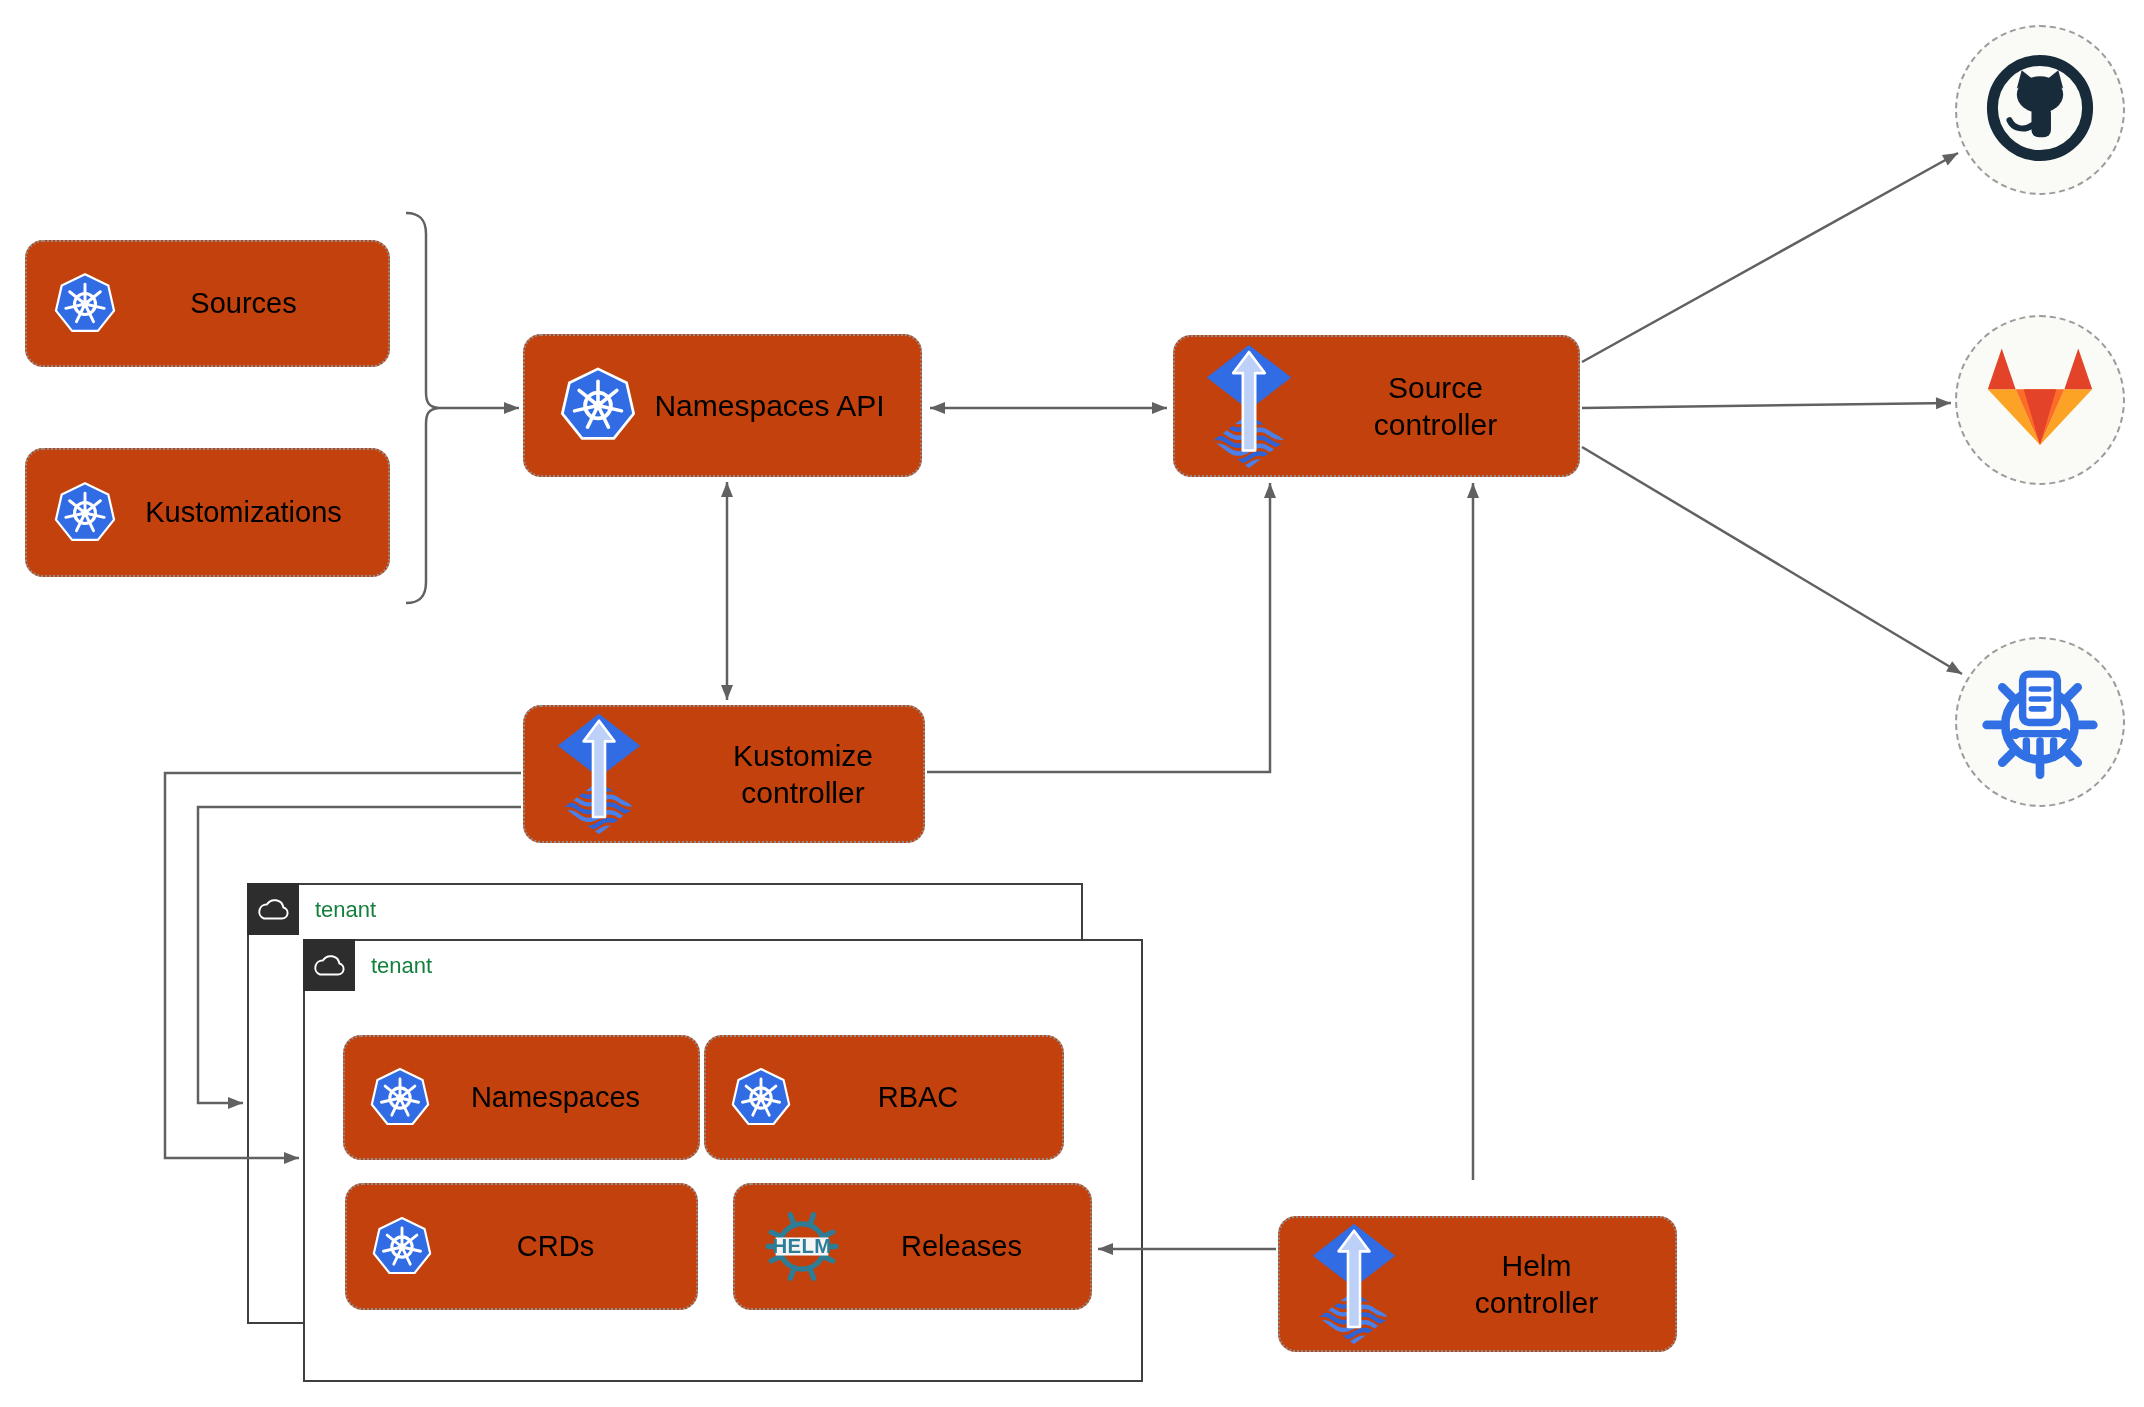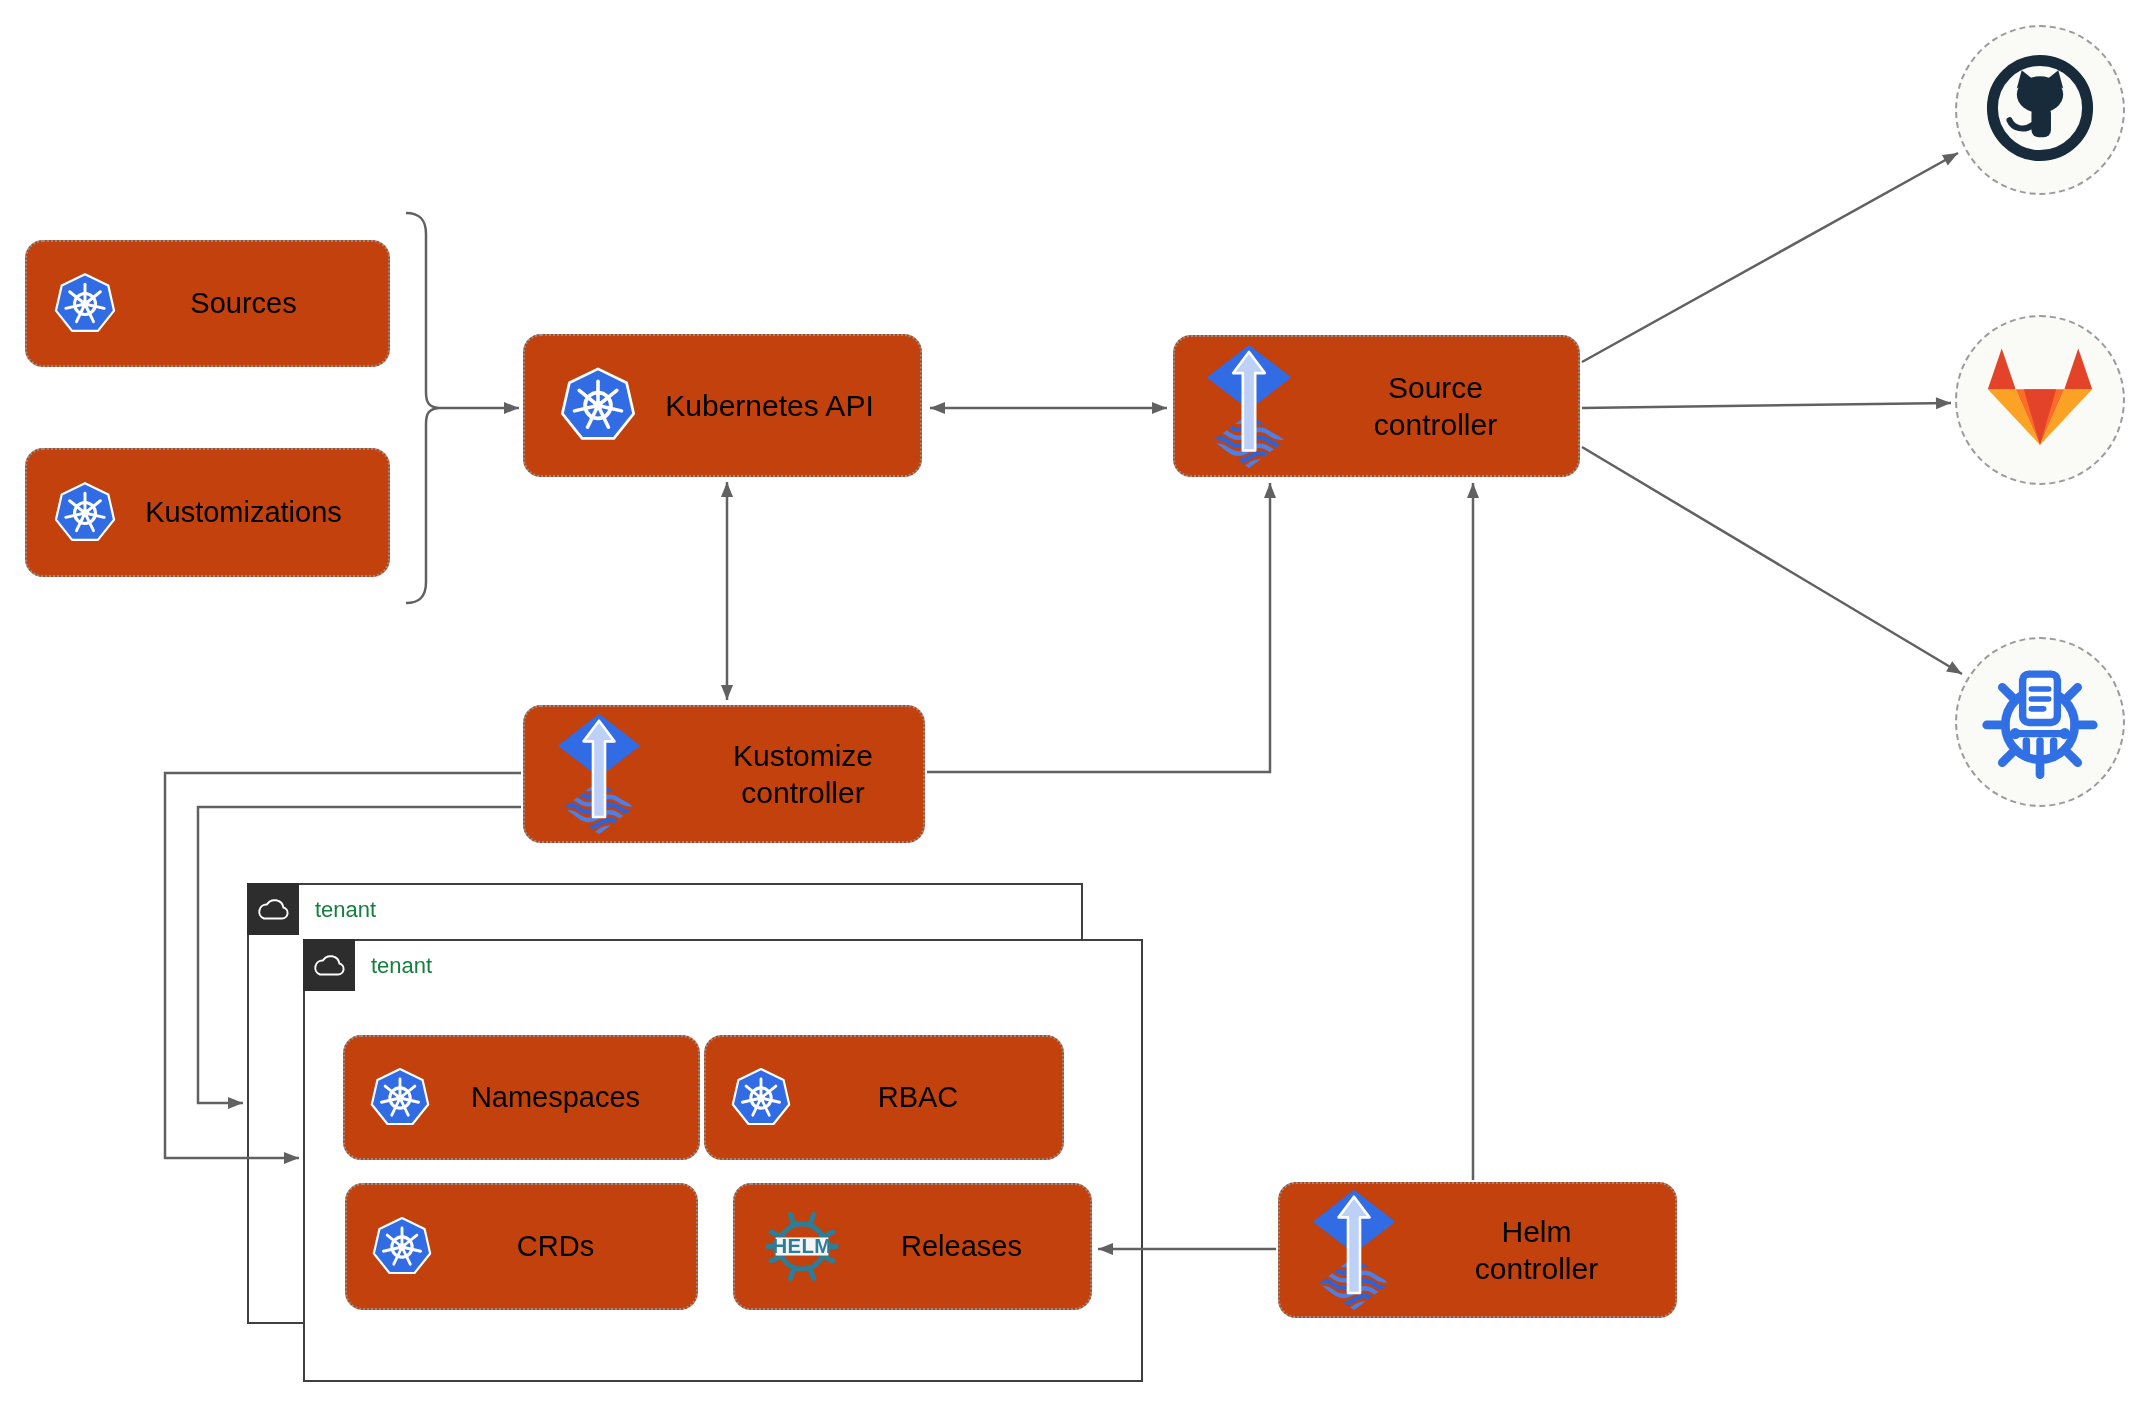--- a/index.html
+++ b/index.html
@@ -98,42 +98,42 @@
     </span>
     <span class="lbl">Kustomizations</span>
   </div>
 
   <div class="node node--api" style="left:523px;top:334px;width:399px;height:143px;">
     <span class="icon" style="margin-left:34px;">
       <svg width="78" height="81">
           <use href="#k8s"></use>
         </svg>
     </span>
-    <span class="lbl">Kubernetes API</span>
+    <span class="lbl">Namespaces API</span>
   </div>
 
   <div class="node node--ctrl" style="left:1173px;top:335px;width:407px;height:142px;">
     <span class="icon" style="margin-left:30px;">
       <svg width="88" height="125">
           <use href="#flux"></use>
         </svg>
     </span>
     <span class="lbl">Source controller</span>
   </div>
 
   <div class="node node--ctrl" style="left:523px;top:705px;width:402px;height:138px;gap:40px;">
     <span class="icon" style="margin-left:30px;">
       <svg width="88" height="122">
           <use href="#flux"></use>
         </svg>
     </span>
     <span class="lbl">Kustomize controller</span>
   </div>
 
-  <div class="node node--ctrl" style="left:1278px;top:1182px;width:399px;height:136px;">
+  <div class="node node--ctrl" style="left:1278px;top:1216px;width:399px;height:136px;">
     <span class="icon" style="margin-left:30px;">
       <svg width="88" height="122">
           <use href="#flux"></use>
         </svg>
     </span>
     <span class="lbl">Helm controller</span>
   </div>
 
   <div class="tenant tenant--back" style="left:247px;top:883px;width:836px;height:441px;">
     <span class="badge">

